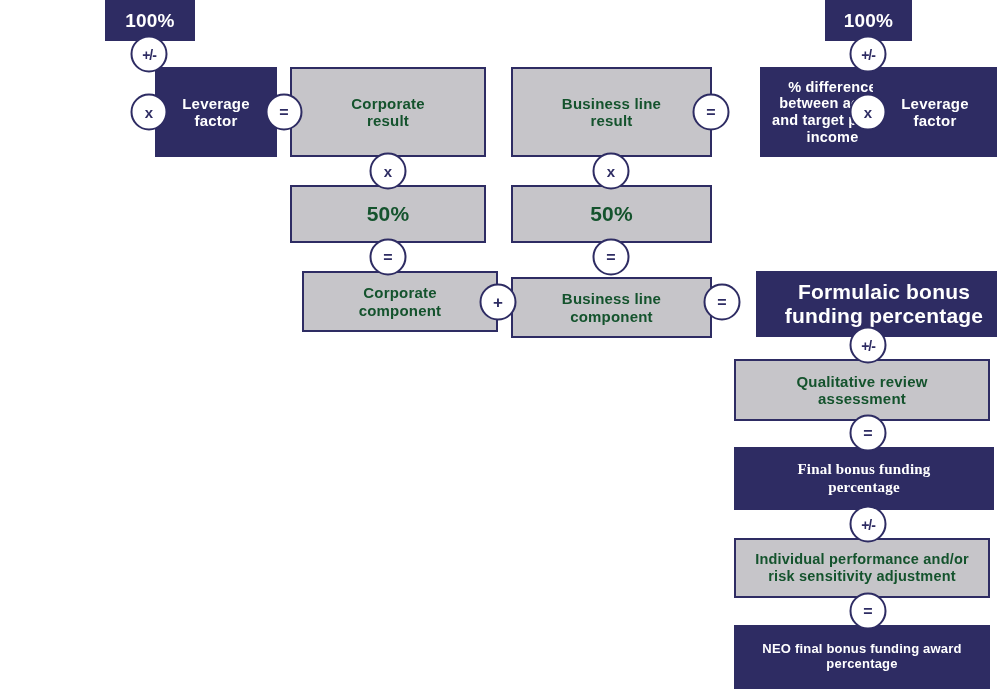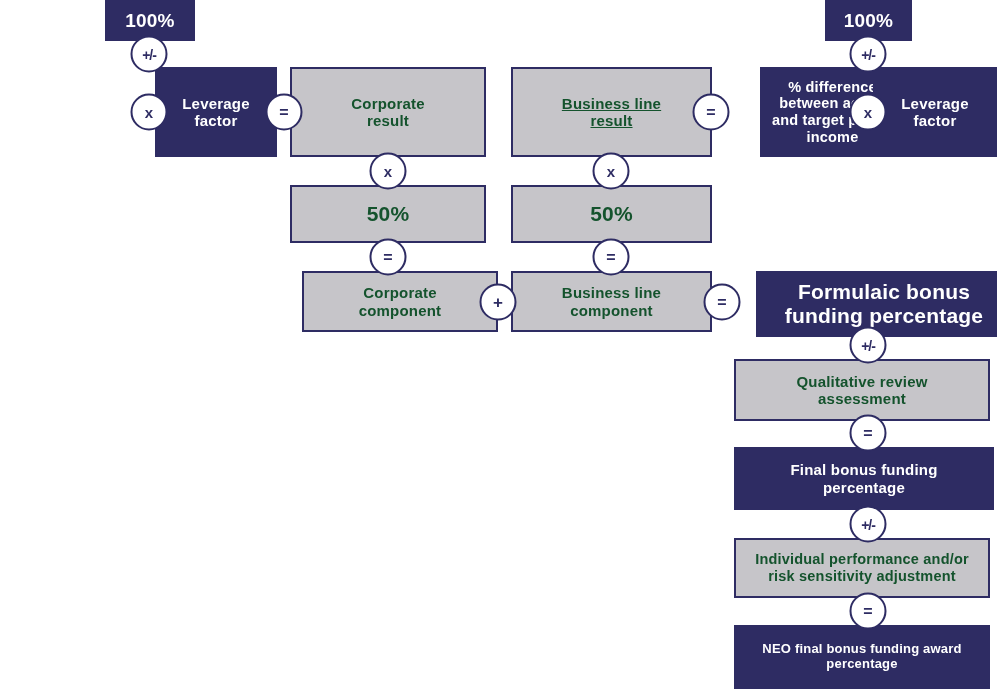--- a/index.html
+++ b/index.html
@@ -37,31 +37,31 @@
   .op-pm{font-size:14px;letter-spacing:-1px;}
   .op-x{font-size:15px;}
   .op-eq{font-size:16px;}
   .op-plus{font-size:17px;}
 
   
   #b-100l{left:105px;top:0;width:90px;height:41px;font-size:19px;}
   #b-eps{left:0;top:67px;width:143px;height:90px;font-size:14.5px;padding:0 4px;}
   #b-levl{left:155px;top:67px;width:122px;height:90px;font-size:15px;padding:0 10px;}
   #b-corpres{left:290px;top:67px;width:196px;height:90px;font-size:15px;padding:0 40px;}
-  #b-busres{left:511px;top:67px;width:201px;height:90px;font-size:15px;padding:0 40px;text-decoration:underline;}
+  #b-busres{left:511px;top:67px;width:201px;height:90px;font-size:15px;padding:0 40px;}
   #b-pretax{left:760px;top:67px;width:145px;height:90px;font-size:14.5px;padding:0 4px;}
   #b-levr{left:873px;top:67px;width:124px;height:90px;font-size:15px;padding:0 12px;}
   #b-100r{left:825px;top:0;width:87px;height:41px;font-size:19px;}
   #b-50l{left:290px;top:185px;width:196px;height:58px;font-size:21px;}
   #b-50r{left:511px;top:185px;width:201px;height:58px;font-size:21px;}
   #b-corpcomp{left:290px;top:271px;width:196px;height:61px;font-size:15px;padding:0 30px;margin-left:12px;}
-  #b-buscomp{left:511px;top:271px;width:201px;height:61px;font-size:15px;padding:0 30px;}
+  #b-buscomp{left:511px;top:277px;width:201px;height:61px;font-size:15px;padding:0 30px;}
   #b-form{left:756px;top:271px;width:256px;height:66px;font-size:21px;padding:0 24px;}
   #b-qual{left:734px;top:359px;width:256px;height:62px;font-size:15px;padding:12px 40px;}
-  #b-final{left:734px;top:447px;width:260px;height:63px;font-size:15px;padding:0 30px;}
+  #b-final{left:734px;top:447px;width:260px;height:63px;font-size:15px;padding:0 30px;font-family:Liberation Serif, serif;}
   #b-indiv{left:734px;top:538px;width:256px;height:60px;font-size:14.5px;padding:0 8px;}
   #b-neo{left:734px;top:625px;width:256px;height:64px;font-size:13px;padding:0 24px;}
 
   
   #c-pm-l{left:149px;top:54px;}
   #c-x-l{left:149px;top:112px;}
   #c-eq-l1{left:284px;top:112px;}
   #c-eq-r1{left:711px;top:112px;}
   #c-x-r{left:868px;top:112px;}
   #c-pm-r{left:868px;top:54px;}

